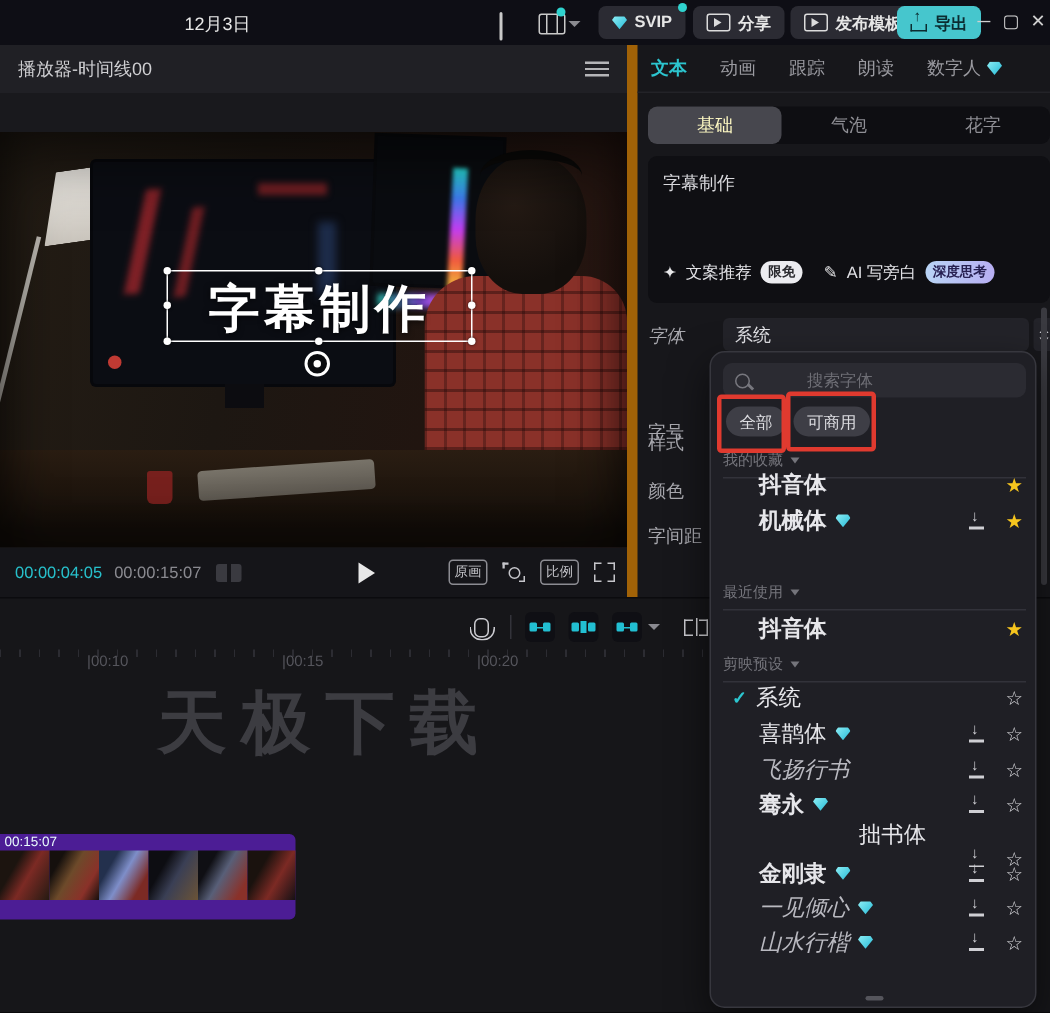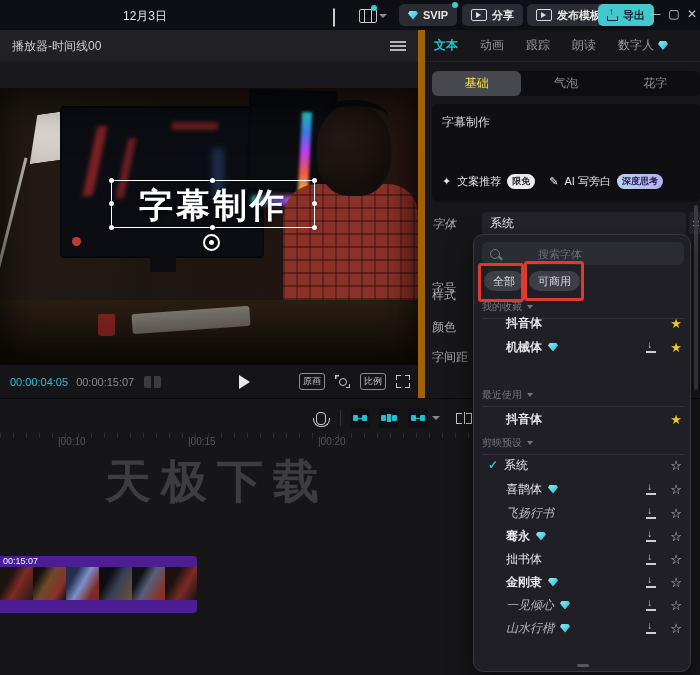--- a/index.html
+++ b/index.html
@@ -84,21 +84,21 @@
   .icon-fullscreen .c2{position:absolute;right:0;top:0;width:4px;height:4px;border-right:1.5px solid #c5c5ca;border-top:1.5px solid #c5c5ca;}
   .icon-fullscreen .c3{position:absolute;left:0;bottom:0;width:4px;height:4px;border-left:1.5px solid #c5c5ca;border-bottom:1.5px solid #c5c5ca;}
 
   
   #right-panel{left:418px;top:30px;width:282px;height:368px;background:#17171b;border-left:7px solid #a16207;box-sizing:border-box;}
   .rp-tabs{position:absolute;left:0;top:0;width:282px;height:32px;border-bottom:1px solid #232328;display:flex;align-items:center;gap:22px;padding-left:9px;box-sizing:border-box;}
   .rp-tab{font-size:12px;color:#9a9aa0;display:flex;align-items:center;gap:4px;cursor:pointer;}
   .rp-tab.active{color:#2cc5cf;font-weight:bold;}
   .subtabs{position:absolute;left:7px;top:41px;width:268px;height:25px;background:#0e0e12;border-radius:6px;display:flex;}
   .subtab{flex:1;display:flex;align-items:center;justify-content:center;font-size:12px;color:#8f8f95;border-radius:6px;cursor:pointer;}
-  .subtab.active{background:#47474e;color:#fde047;}
+  .subtab.active{background:#47474e;color:#fef9c3;}
   .textarea{position:absolute;left:7px;top:74px;width:268px;height:98px;background:#0f0f13;border-radius:6px;box-sizing:border-box;padding:10px;font-size:12px;color:#d8d8dc;}
   .ta-actions{position:absolute;left:17px;top:144px;display:flex;align-items:center;gap:6px;font-size:11px;color:#e2e2e6;}
   .badge-free{background:#ececf0;color:#2b2b30;font-size:9px;font-weight:bold;border-radius:8px;padding:1px 5px;}
   .badge-deep{background:linear-gradient(90deg,#b9d4f5,#b7aef2);color:#272052;font-size:9px;font-weight:bold;border-radius:8px;padding:1px 5px;}
   .icon-sparkle{color:#e8e8ea;font-size:11px;}
   .icon-pen{color:#e8e8ea;font-size:11px;}
   .field-label{position:absolute;left:7px;font-size:12px;color:#a8a8ae;}
   .font-select{position:absolute;left:57px;top:182px;width:204px;height:22px;background:#232329;border-radius:4px;font-size:12px;color:#e4e4e8;display:flex;align-items:center;padding-left:8px;box-sizing:border-box;}
   .spinner{position:absolute;left:264px;top:182px;width:14px;height:22px;background:#232329;border-radius:3px;display:flex;flex-direction:column;align-items:center;justify-content:center;gap:3px;}
   .tri-up{width:0;height:0;border-left:3.5px solid transparent;border-right:3.5px solid transparent;border-bottom:4px solid #cfcfd4;}
@@ -142,21 +142,21 @@
   .fd-search{position:absolute;left:8px;top:7px;width:202px;height:23px;background:#2b2b32;border-radius:6px;display:flex;align-items:center;gap:6px;padding-left:8px;box-sizing:border-box;}
   .icon-search{width:8px;height:8px;border:1.5px solid #77777e;border-radius:50%;position:relative;flex:none;}
   .icon-search::after{content:"";position:absolute;width:5px;height:1.5px;background:#77777e;transform:rotate(45deg);right:-4px;bottom:-1px;}
   .fd-search input{background:none;border:none;outline:none;color:#ccc;font-size:11px;width:150px;font-family:"Liberation Sans",sans-serif;margin-left:30px;}
   .fd-search input::placeholder{color:#6e6e75;}
   .chip{position:absolute;top:36px;height:20px;background:#3e3e46;border-radius:10px;color:#dcdce0;font-size:11px;display:flex;align-items:center;padding:0 9px;}
   .red-box{position:absolute;border:3px solid #e03a2f;border-radius:3px;z-index:60;}
   .fd-section{position:absolute;left:8px;width:202px;height:16px;font-size:10px;color:#74747b;display:flex;align-items:center;gap:5px;border-bottom:1px solid #32323a;padding-bottom:3px;}
   .sec-caret{width:0;height:0;border-left:3.5px solid transparent;border-right:3.5px solid transparent;border-top:4px solid #74747b;}
   .fd-row{position:absolute;left:8px;width:202px;height:24px;display:flex;align-items:center;cursor:pointer;}
-  .fd-name{margin-left:24px;font-size:12px;color:#e6e6ea;display:flex;align-items:center;gap:6px;}
+  .fd-name{margin-left:24px;font-size:15px;color:#e6e6ea;display:flex;align-items:center;gap:6px;}
   .fn-bold{font-weight:bold;}
   .fn-italic{font-style:italic;font-weight:bold;letter-spacing:1px;}
   .fn-script{font-style:italic;color:#b9b9c0;}
   .fn-serif{font-family:"Liberation Serif",serif;}
   .fd-right{margin-left:auto;display:flex;align-items:center;gap:14px;padding-right:2px;}
   .icon-download{position:relative;width:10px;height:11px;color:#cfcfd4;}
   .icon-download::before{content:"↓";position:absolute;left:1px;top:-3px;font-size:10px;}
   .icon-download::after{content:"";position:absolute;left:0;bottom:0;width:10px;height:1.5px;background:#cfcfd4;}
   .star-filled{color:#f6c51e;font-size:13px;line-height:1;}
   .star-outline{color:#d8d8dc;font-size:13px;line-height:1;}
@@ -424,21 +424,21 @@
     <div class="fd-row" style="top:289px;align-items:center;">
       <span class="fd-name fn-bold fn-serif">
           <span>骞永</span>
           <span class="gem"></span>
         </span>
       <span class="fd-right">
           <span class="icon-download"></span>
           <span class="star-outline"></span>
         </span>
     </div>
-    <div class="fd-row" style="top:312px;">
+    <div class="fd-row" style="top:312px;flex-direction:column;">
       <span class="fd-name fn-serif">拙书体</span>
       <span class="fd-right">
           <span class="icon-download"></span>
           <span class="star-outline"></span>
         </span>
     </div>
     <div class="fd-row" style="top:335px;">
       <span class="fd-name fn-bold">
           <span>金刚隶</span>
           <span class="gem"></span>

